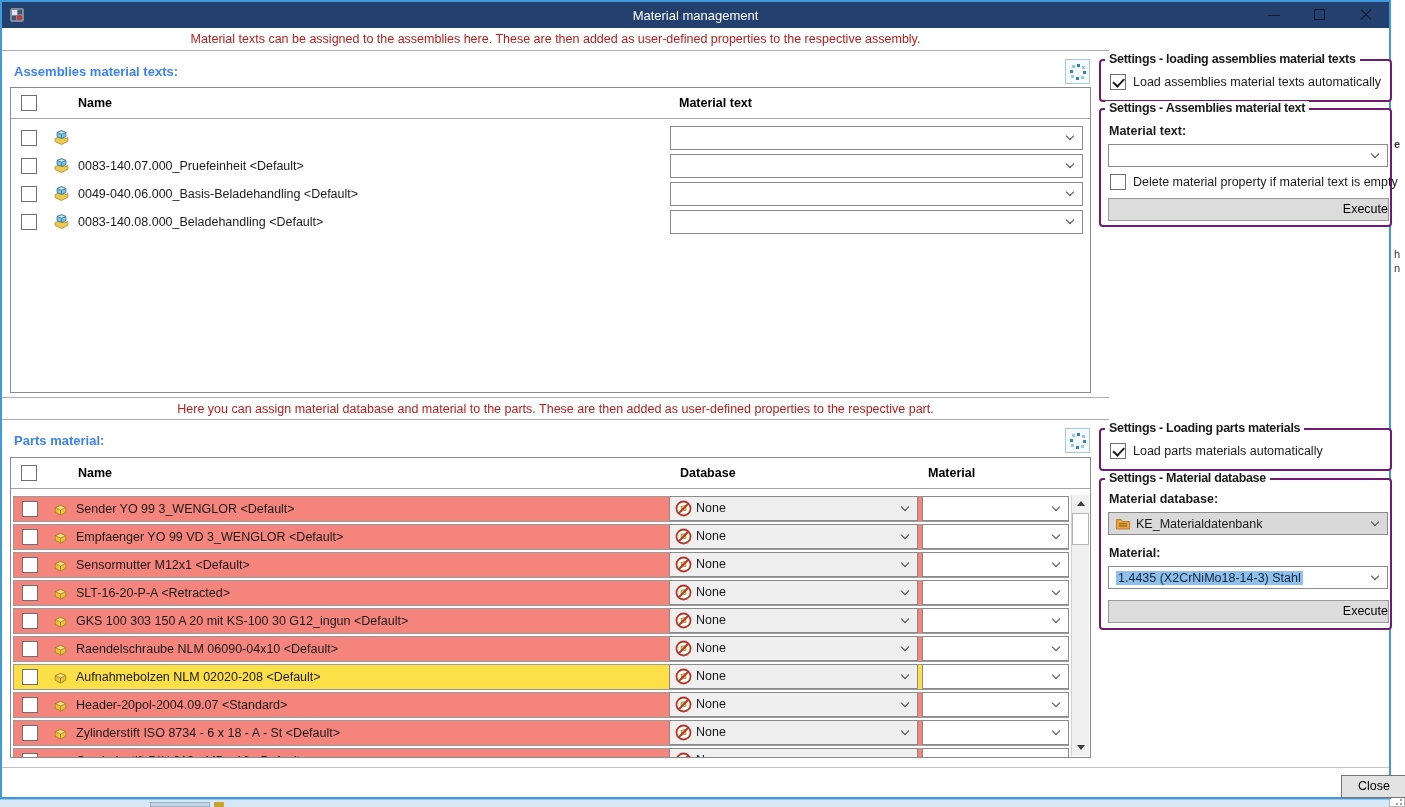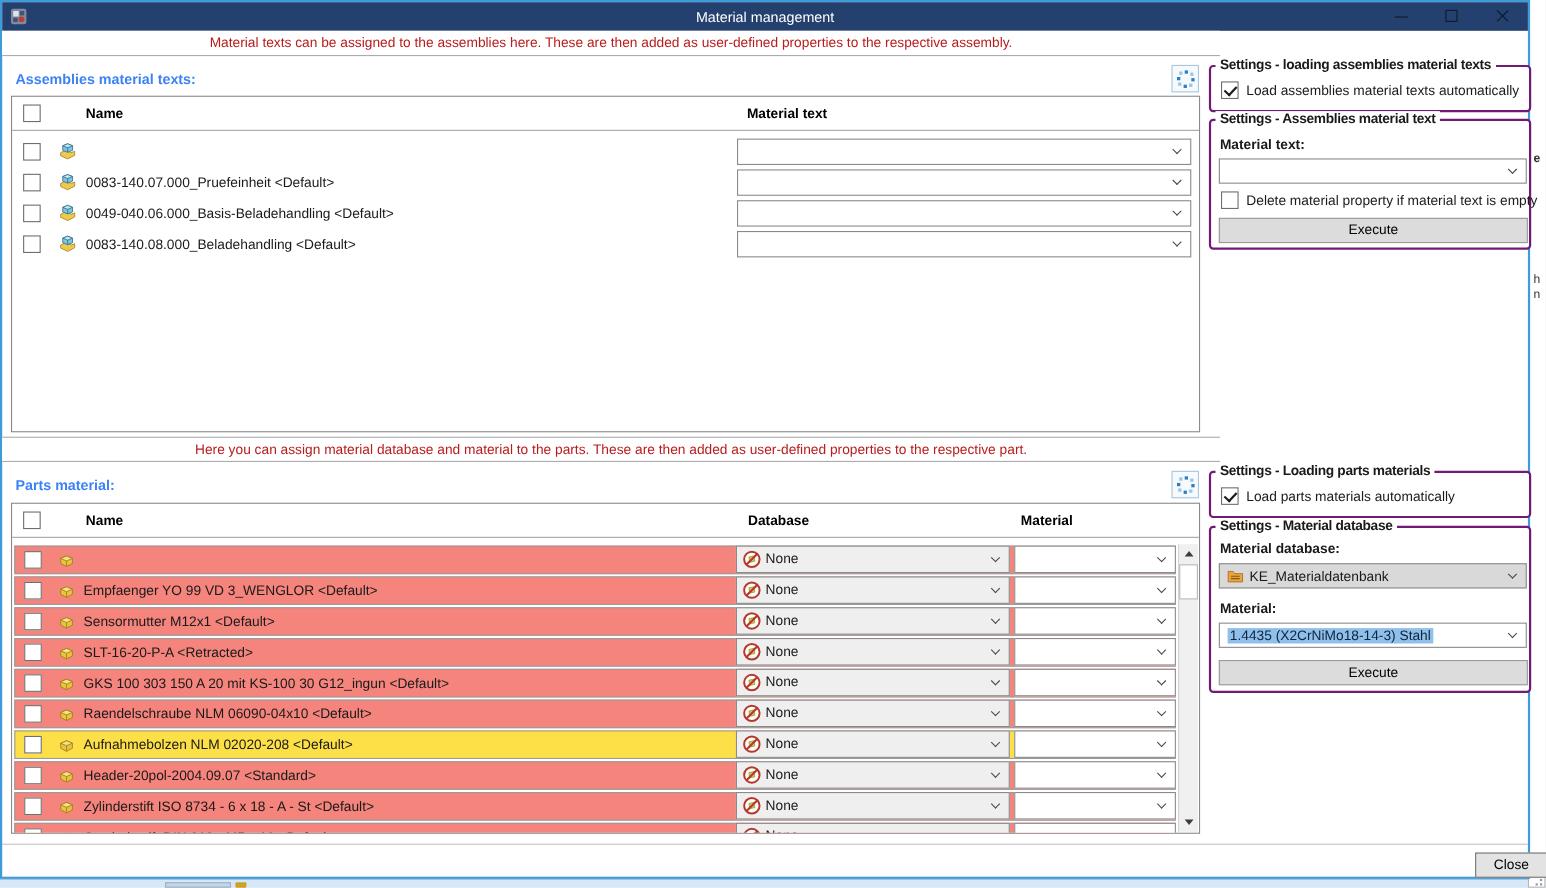--- a/index.html
+++ b/index.html
@@ -91,21 +91,21 @@
   .gb3 { top:426px; height:43px; }
   .gb4 { top:476px; height:152px; }
   .cb-line { position:absolute; left:9px; display:flex; align-items:center; gap:7px; font-size:12.5px; white-space:nowrap; }
   .fld-label { position:absolute; left:8px; font-size:12.5px; font-weight:bold; white-space:nowrap; }
   .panel-combo { left:7px; width:280px; height:23px; }
   .gray-combo { background:#d9d9d9; }
   .gray-combo .ctext { left:27px; }
   .gray-combo .dbicon { position:absolute; left:6px; top:3px; width:16px; height:16px; }
   .sel-text { background:#8fc0ec; color:#10243c; padding:0 2px; }
   .exec-btn { position:absolute; left:7px; width:281px; height:23px; background:#dcdcdc; border:1px solid #9a9a9a;
-              font-size:12.5px; text-align:center; line-height:21px; cursor:pointer; }
+              font-size:12.5px; text-align:right; line-height:21px; cursor:pointer; }
 
   .footer-sep { position:absolute; left:0; top:765px; width:1387px; border-top:1px solid #c2c2c2; }
   .close-btn { position:absolute; left:1339px; top:773px; width:66px; height:23px; background:#e3e3e3;
                border:1px solid #747474; font-size:12.5px; text-align:center; line-height:21px; cursor:pointer; }
 </style>
 </head>
 <body>
 
 <div class="bg-sliver">
   <span class="bg-frag" style="top:138px;font-weight:bold">e</span>
@@ -263,20 +263,21 @@
     <div id="part-rows" style="position:absolute;left:0;top:38px;right:0;bottom:0">
         <div class="prow" style="top: 0px; background: rgb(244, 132, 124);">
           <span class="cb"></span>
           <span class="pic"><svg width="17" height="17" viewBox="0 0 16 16">
               <g stroke="#9c7c16" stroke-width="0.7">
                 <path d="M3 6.3 L8 4.2 L13 6.3 L13 10.6 L8 13.2 L3 10.6 Z" fill="#e9c23f"></path>
                 <path d="M3 6.3 L8 8.4 L13 6.3 L8 4.2 Z" fill="#f6e08a"></path>
                 <path d="M8 8.4 L8 13.2"></path>
               </g>
             </svg></span>
+          <span class="lbl">Sender YO 99  3_WENGLOR &lt;Default&gt;</span>
           <div class="combo db-combo">
             <span class="dbicon"><svg width="17" height="17" viewBox="0 0 16 16">
                 <circle cx="8" cy="8" r="6.6" fill="#fff" stroke="#B5382A" stroke-width="1.7"></circle>
                 <path d="M5.5 6 L10 5 L10.6 9.6 L6 10.6 Z" fill="#d8c84a" stroke="#8a7a20" stroke-width="0.5"></path>
                 <line x1="3.5" y1="12.5" x2="12.5" y2="3.5" stroke="#B5382A" stroke-width="1.8"></line>
               </svg></span>
             <span class="ctext">None</span>
             <i class="chev"></i>
           </div>
           <div class="combo mat-combo">

